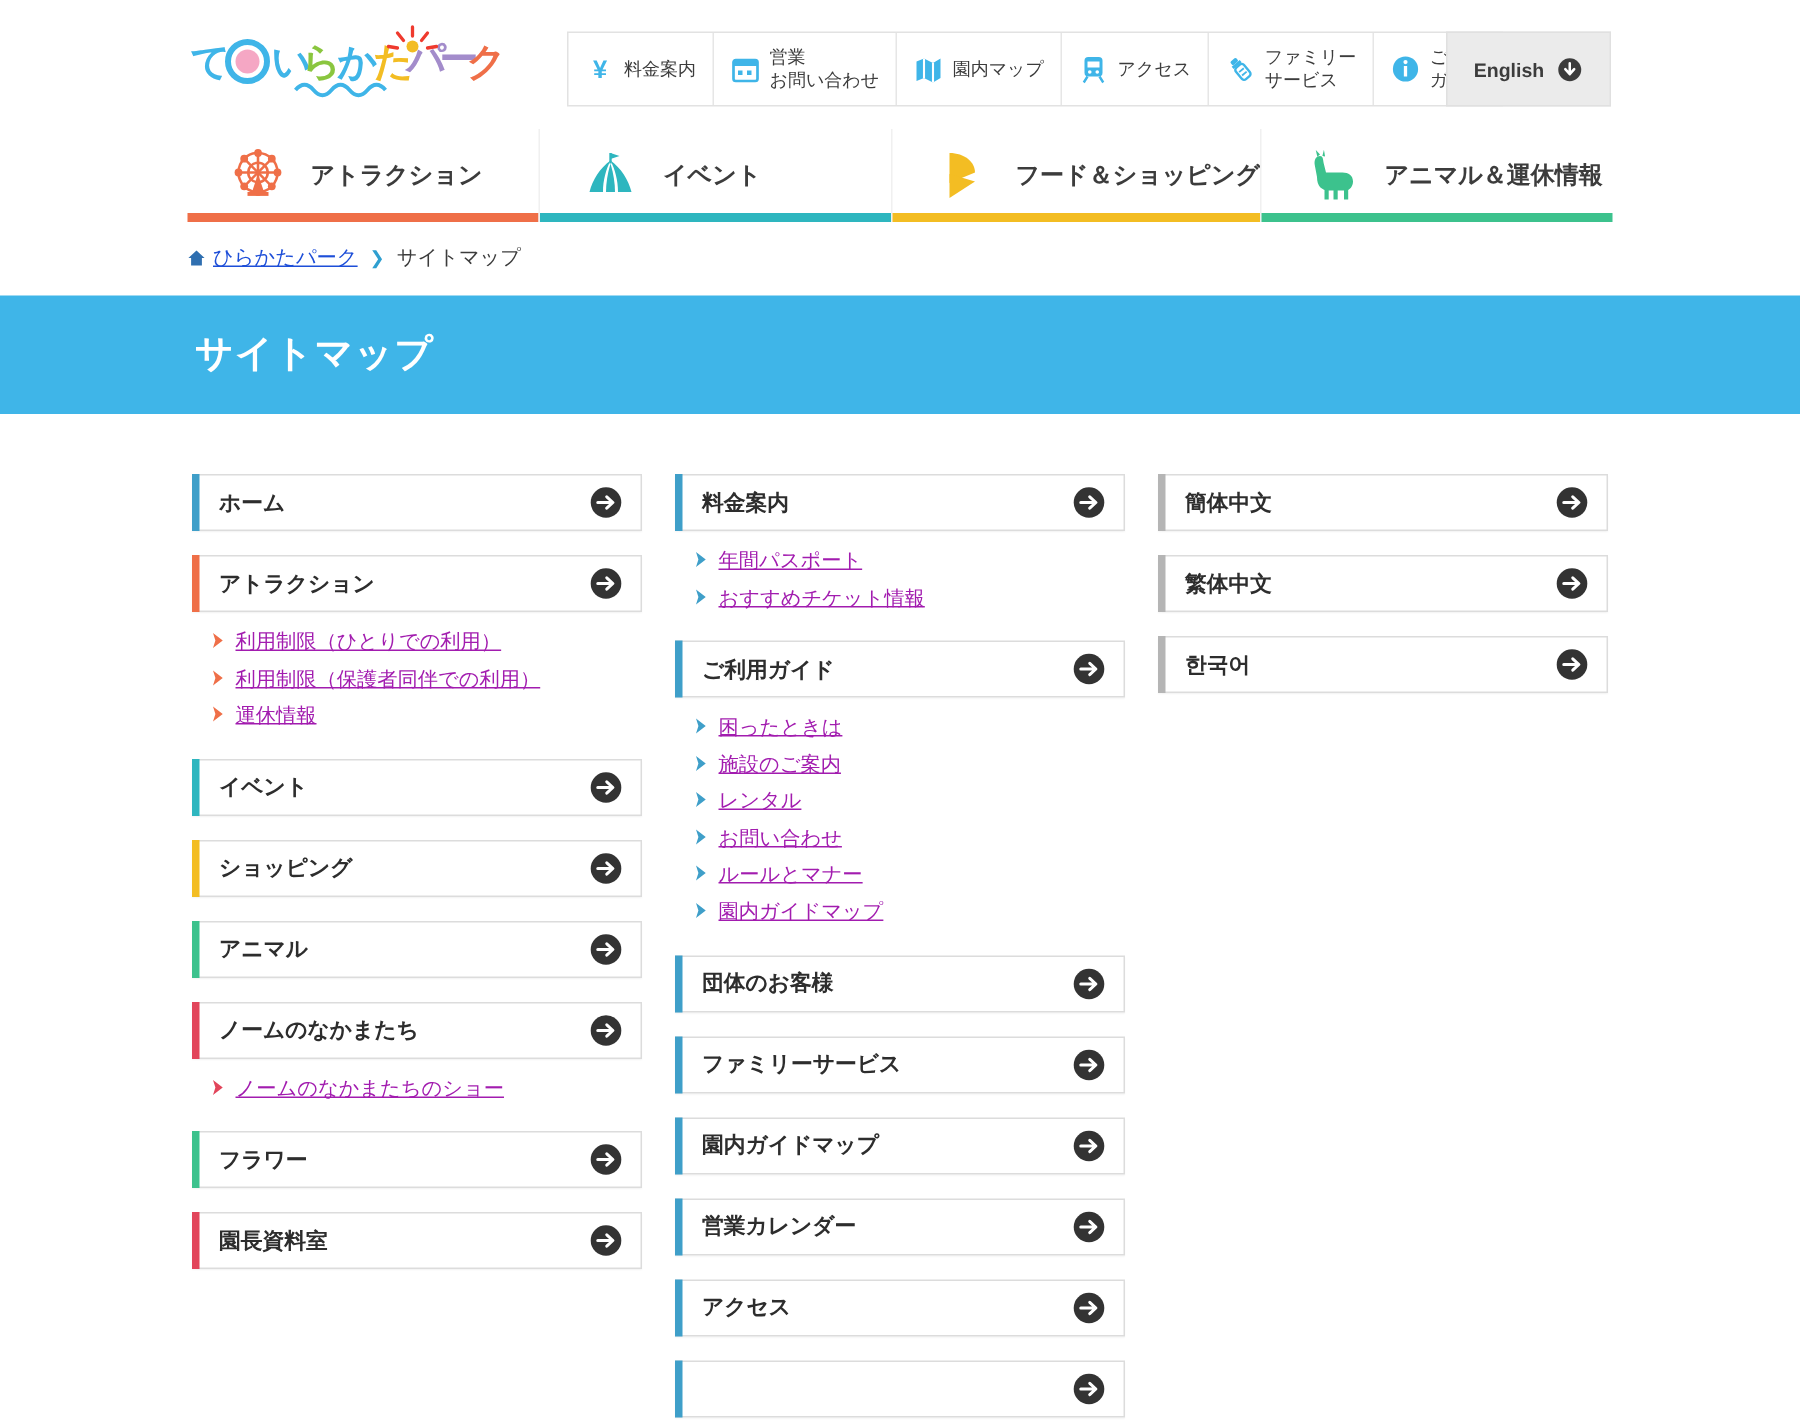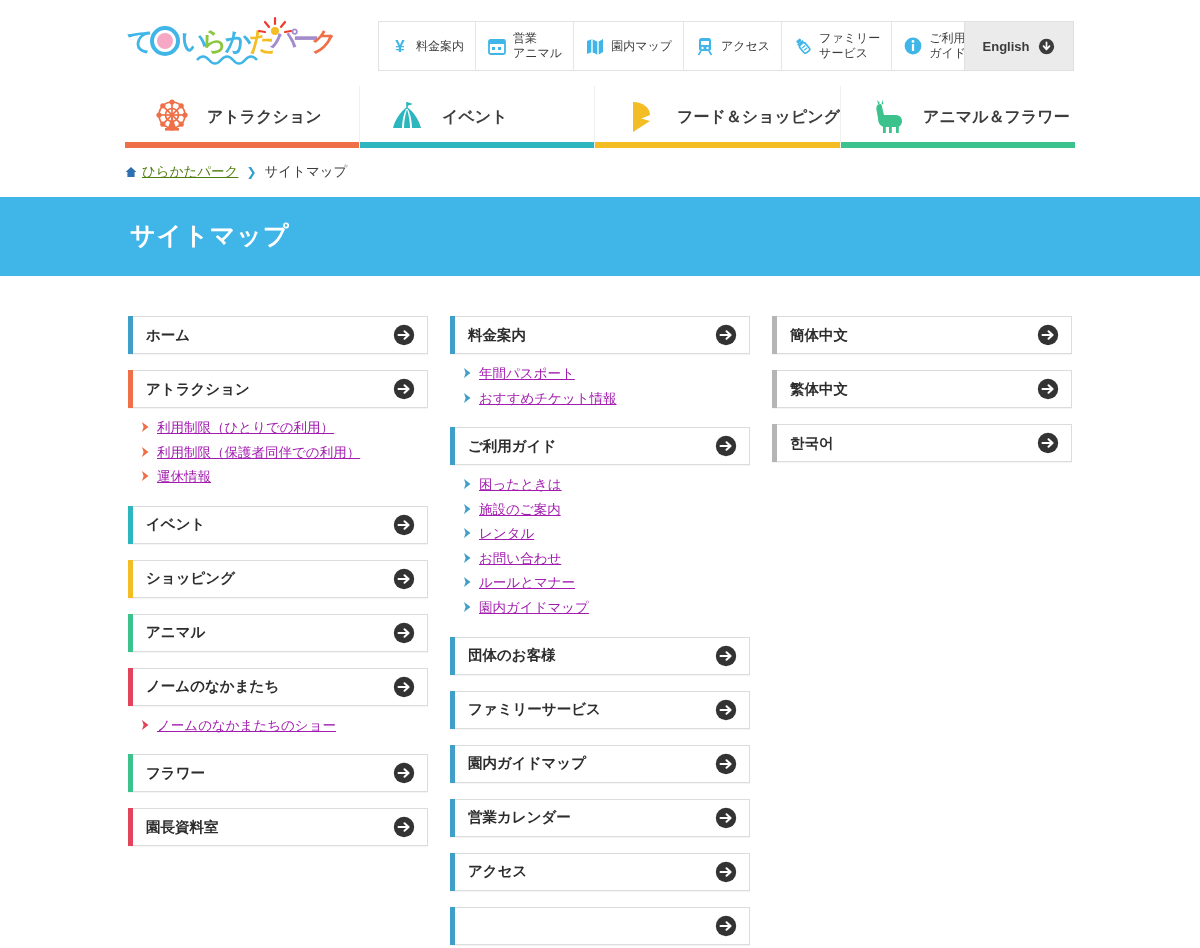--- a/index.html
+++ b/index.html
@@ -97,21 +97,21 @@
   
   .breadcrumb {
     position: absolute;
     left: 125px; top: 163px;
     font-size: 13.5px;
     color: #3c3c3c;
     display: flex; align-items: center; gap: 4px;
   }
   .bc-home-ico { width: 12px; height: 12px; flex:0 0 12px; margin-right: 1px; }
   .bc-link {
-    color: #4d7c0f;
+    color: #1d4ed8;
     text-decoration: underline;
     cursor: pointer;
     font-family: Liberation Mono, monospace;
   }
   .bc-sep { color: #2f9fd0; font-size: 12px; margin: 0 4px; font-weight: bold; }
   .bc-current { color: #3c3c3c; }
 
   
   .page-banner {
     position: absolute;
@@ -229,21 +229,21 @@
     </a>
 
     <a class="util-btn" href="#">
       <svg class="util-ico" viewBox="0 0 20 20">
         <rect x="2" y="4" width="16" height="14" rx="1.5" fill="none" stroke="#3fb5e8" stroke-width="1.8"></rect>
         <rect x="2" y="4" width="16" height="4" fill="#3fb5e8"></rect>
         <rect x="5" y="11" width="3" height="3" fill="#3fb5e8"></rect>
         <rect x="11" y="11" width="3" height="3" fill="#3fb5e8"></rect>
       </svg>
       <span>営業
-アニマル</span>
+お問い合わせ</span>
     </a>
 
     <a class="util-btn" href="#">
       <svg class="util-ico" viewBox="0 0 20 20">
         <path d="M2 5 L7 3 L13 6 L18 3 L18 16 L13 19 L7 16 L2 18 Z" fill="#3fb5e8"></path>
         <path d="M7 3 L7 16 M13 6 L13 19" stroke="#fff" stroke-width="1.4"></path>
       </svg>
       <span>園内マップ</span>
     </a>
 
@@ -345,21 +345,21 @@
 
   <a class="gnav-item" href="#">
     <svg class="gnav-ico" viewBox="0 0 38 38">
       <path d="M11 6 C8 6 7 9 7.5 12 L9 20 C9 26 12 29 17 29 L28 29 C31 29 33 26 33 23 C33 19 30 17 26 17 L15 17 L13.5 11 C13 8 13 6 11 6 Z" fill="#3cc28d"></path>
       <path d="M9.2 6.5 L8.2 2 L11 5 Z" fill="#3cc28d"></path>
       <path d="M12.6 6 L13.6 1.8 L14.4 6.4 Z" fill="#3cc28d"></path>
       <rect x="14" y="27" width="2.8" height="8" fill="#3cc28d"></rect>
       <rect x="20" y="27" width="2.8" height="8" fill="#3cc28d"></rect>
       <rect x="27" y="27" width="2.8" height="8" fill="#3cc28d"></rect>
     </svg>
-    <span class="gnav-label">アニマル＆フラワー</span>
+    <span class="gnav-label">アニマル＆運休情報</span>
     <span class="bar" style="background:#3cc28d"></span>
   </a>
 
 </nav>
 
 <div class="breadcrumb">
   <svg class="bc-home-ico" viewBox="0 0 12 12">
     <path d="M6 1 L11.4 6 L9.6 6 L9.6 11 L2.4 11 L2.4 6 L0.6 6 Z" fill="#2f6fb0"></path>
   </svg>
   <a class="bc-link" href="#">ひらかたパーク</a>

